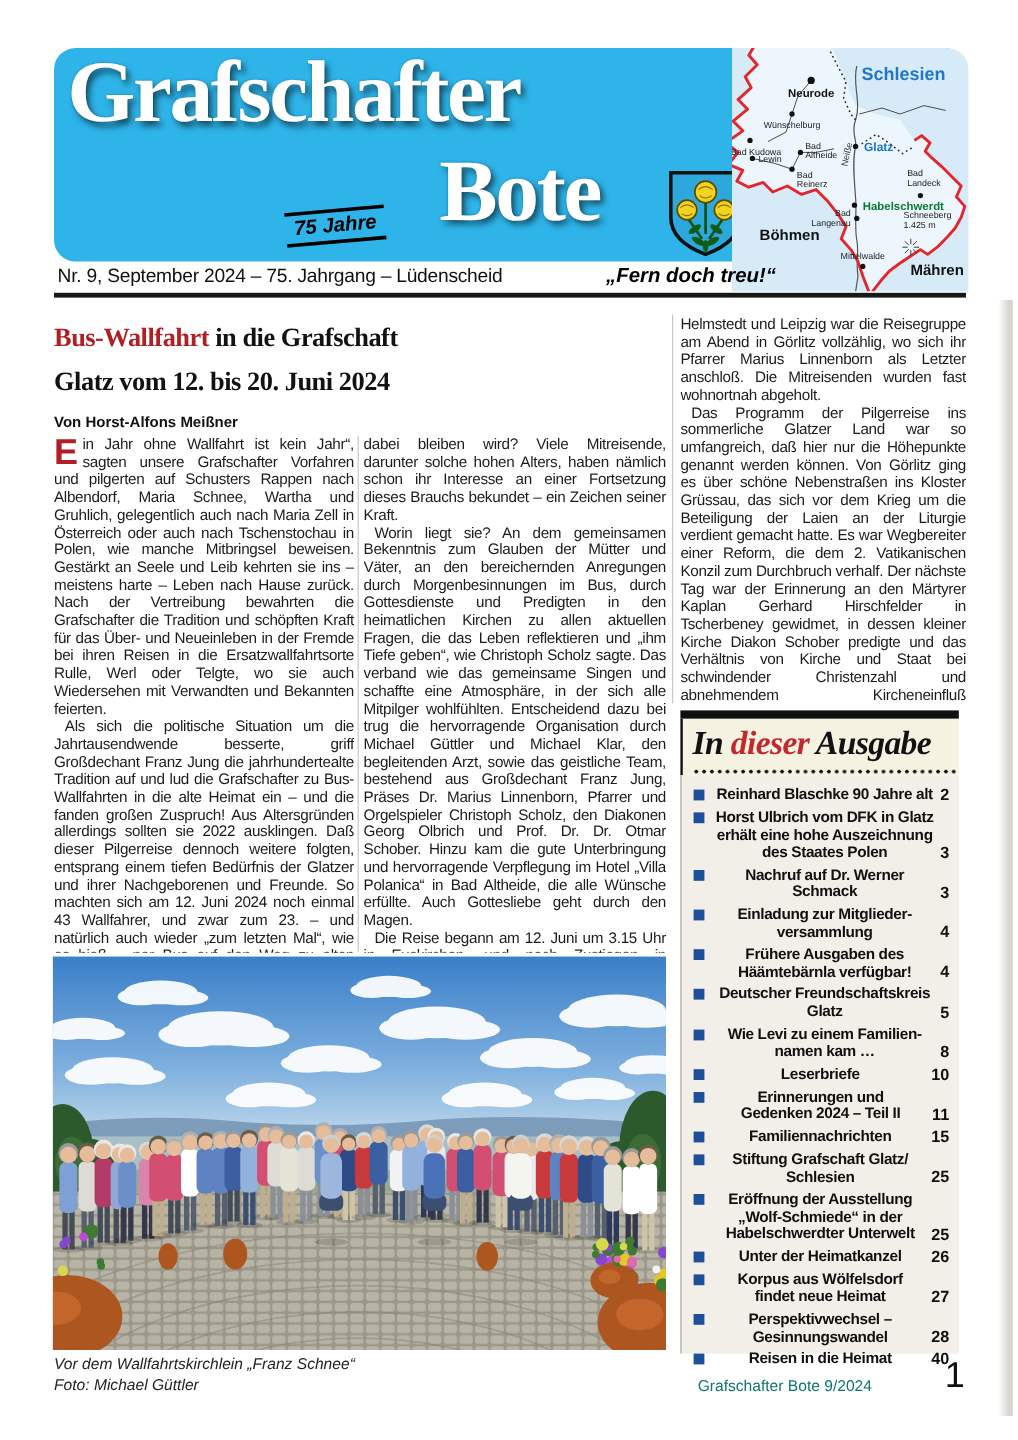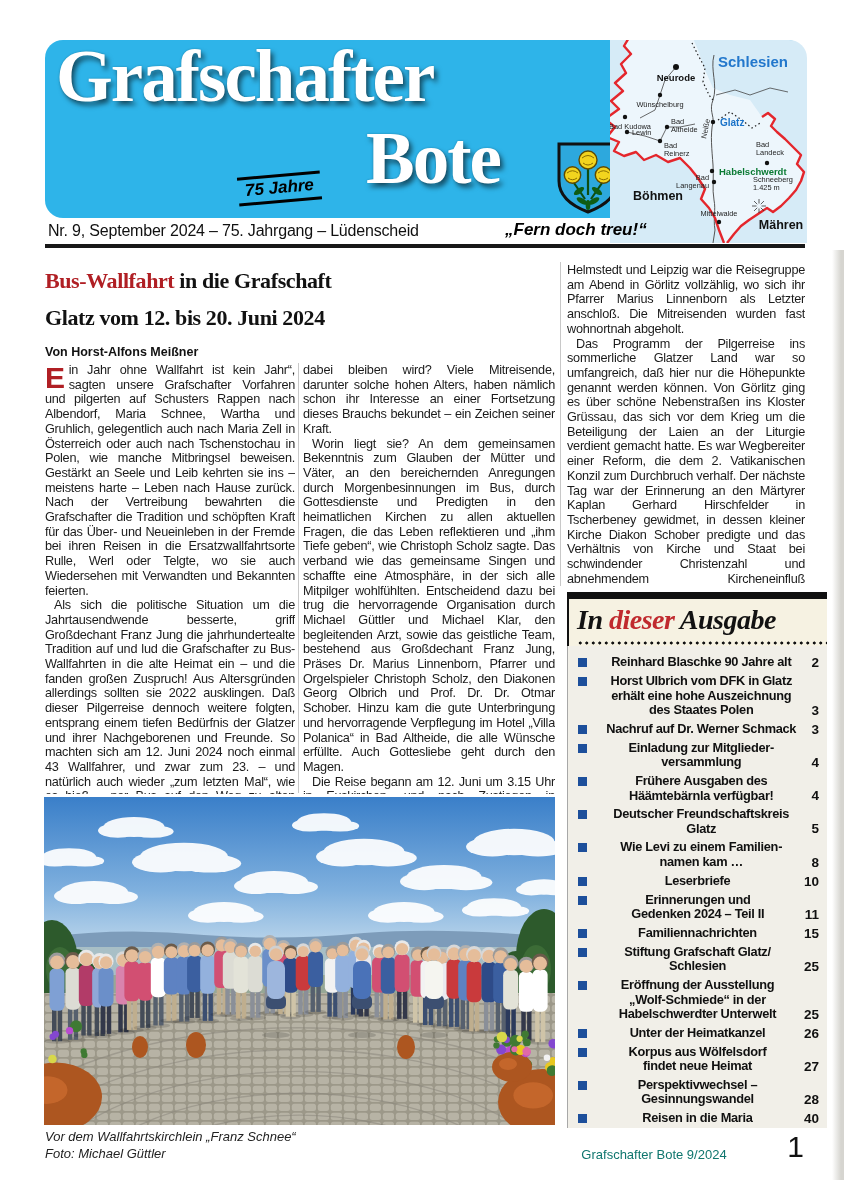--- a/index.html
+++ b/index.html
@@ -31,21 +31,21 @@
   .col p{margin:0;}
   .col p.ind{text-indent:9px;}
   .col1{left:45px;width:250px;}
   .col2{left:303px;width:252px;}
   .col3{left:567px;top:263px;width:238px;height:324px;}
   .vdiv{width:1px;background:#c8c8c8;}
   .dropcap{float:left;font-size:30px;line-height:25px;font-weight:bold;color:var(--accent,#b01f24);
            margin:2px 4px 0 0;}
 
   
-  .toc{left:567px;top:592px;width:260px;}
+  .toc{left:567px;top:592px;width:232px;}
   .toc-bar{height:7px;background:#101010;}
   .toc-head{background:#f6f2e2;border-left:2px solid #111;padding:5px 0 0 8px;}
   .toc-title{font-family:"Liberation Serif",serif;font-style:italic;font-weight:bold;font-size:28px;
              line-height:32px;color:#121212;letter-spacing:-0.5px;}
   .toc-title .accent{color:var(--tocaccent,#c02a2e);}
   .toc-dots{height:7px;margin:3px 0 0 0;
             background:radial-gradient(circle,#111 1.4px,transparent 1.7px) left center/6.5px 6px repeat-x;}
   .toc-list{background:#f1efe8;border-left:1px solid #a8a8a8;padding:9px 8px 12px 8px;height:461px;text-align:center;}
   .toc-row{display:flex;margin-bottom:4px;}
   .toc-bullet{width:9px;height:9px;background:var(--bullet,#1d4f9b);margin:3px 8px 0 2px;flex:none;}
@@ -267,21 +267,21 @@
           <span class="toc-label">Korpus aus Wölfelsdorf<br>findet neue Heimat</span>
           <span class="toc-page">27</span>
         </div>
         <div class="toc-row">
           <span class="toc-bullet"></span>
           <span class="toc-label">Perspektivwechsel –<br>Gesinnungswandel</span>
           <span class="toc-page">28</span>
         </div>
         <div class="toc-row">
           <span class="toc-bullet"></span>
-          <span class="toc-label">Reisen in die Maria</span>
+          <span class="toc-label">Reisen in die Heimat</span>
           <span class="toc-page">40</span>
         </div>
       </div>
   </div>
 
   <div class="abs photo">
     <svg id="photo-svg" width="511" height="328" viewBox="0 0 511 328">
         <defs>
           <linearGradient id="sky" x1="0" y1="0" x2="0" y2="1">
             <stop offset="0" stop-color="#3a7fc9"></stop>

